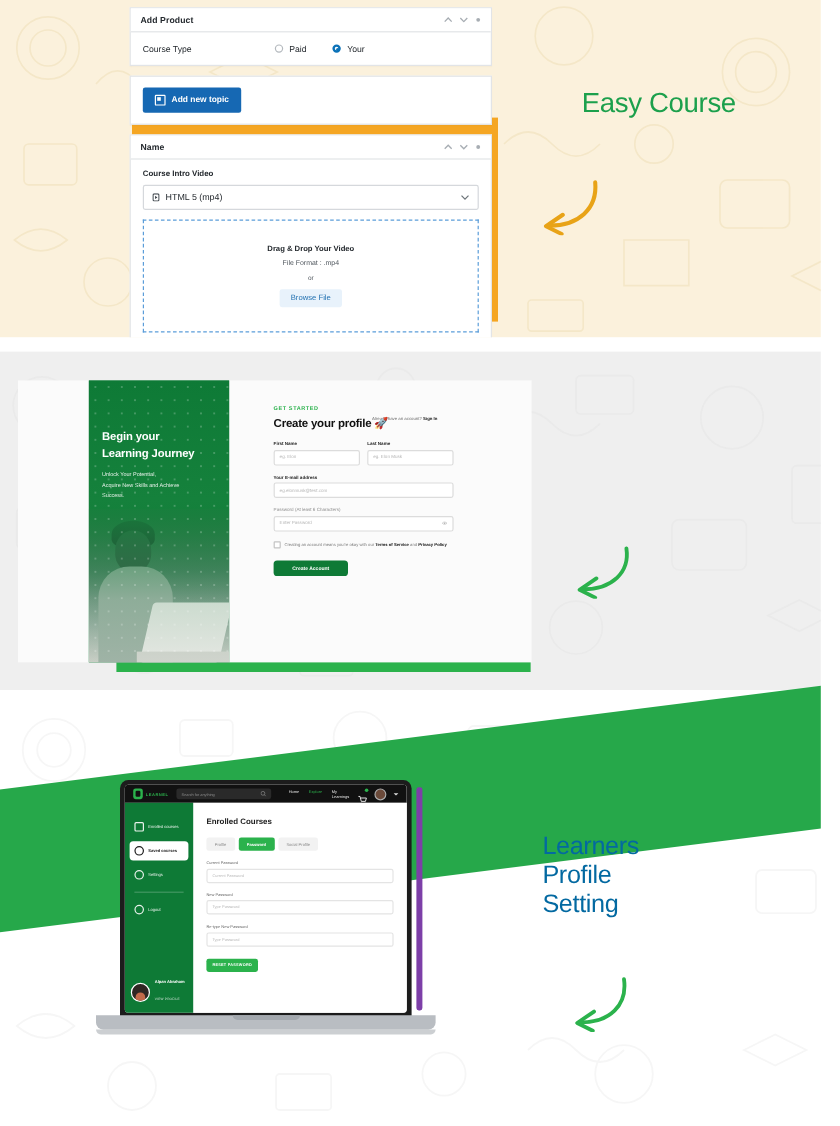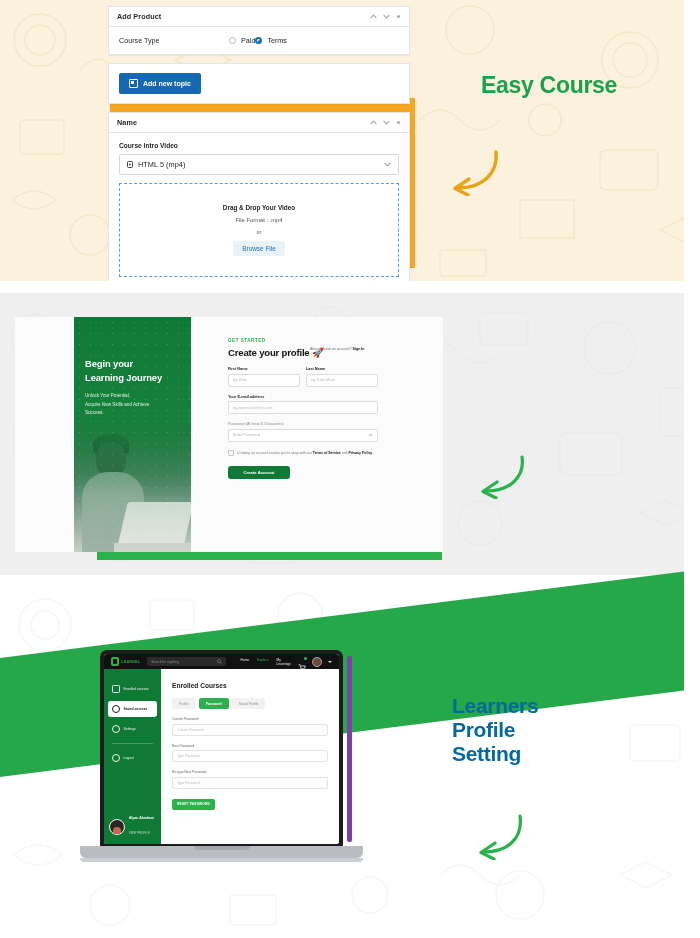--- a/index.html
+++ b/index.html
@@ -22,21 +22,21 @@
   .wp-box{background:#ffffff;border:1px solid #e2e4e7;margin-bottom:8px;box-shadow:0 1px 1px rgba(0,0,0,.04);}
   .wp-head{display:flex;align-items:center;justify-content:space-between;
     padding:5px 8px;border-bottom:1px solid #e2e4e7;background:#fff;}
   .wp-title{font-size:7.2px;font-weight:bold;color:#23282d;letter-spacing:.1px;}
   .wp-ctrls{display:flex;align-items:center;gap:6px;color:#9aa2a9;}
   .wp-ctrls svg{display:block;}
   .wp-body{padding:9px 10px;}
 
   .row-course-type{display:flex;align-items:center;}
   .ct-label{font-size:7.2px;color:#23282d;width:110px;}
-  .radio-wrap{display:flex;align-items:center;gap:5px;}
+  .radio-wrap{display:flex;align-items:center;gap:5px;margin-right:22px;}
   .radio{width:7px;height:7px;border-radius:50%;border:1px solid #b4b9be;background:#fff;box-sizing:border-box;}
   .radio.on{border:2px solid #0b72b8;background:#fff;position:relative;}
   .radio.on::after{content:"";position:absolute;left:1px;top:1px;width:3px;height:3px;border-radius:50%;background:#0b72b8;}
   .radio-label{font-size:7.2px;color:#23282d;}
 
   .btn-blue{display:inline-flex;align-items:center;gap:5px;background:#1668b3;color:#fff;
     font-size:7px;font-weight:bold;padding:6px 10px;border-radius:2px;}
   .btn-blue .sq{width:7px;height:7px;border:1.2px solid #fff;border-radius:1px;position:relative;}
   .btn-blue .sq::after{content:"";position:absolute;left:1.3px;top:1.3px;width:2.4px;height:2.4px;background:#fff;}
 
@@ -45,21 +45,21 @@
     background:#fff;padding:5px 7px;border-radius:2px;}
   .select .lft{display:flex;align-items:center;gap:5px;font-size:7.4px;color:#23282d;}
   .dropzone{margin-top:8px;border:1px dashed #5b9dd9;background:#fff;height:92px;
     display:flex;flex-direction:column;align-items:center;justify-content:center;gap:6px;}
   .dz-t1{font-size:6.4px;font-weight:bold;color:#23282d;}
   .dz-t2{font-size:5.8px;color:#50575e;}
   .dz-or{font-size:5.4px;color:#50575e;}
   .dz-btn{font-size:6.4px;color:#2271b1;background:#e8f2fb;padding:4px 9px;border-radius:2px;}
 
   
-  .head-txt{position:absolute;font-weight:bold;letter-spacing:-.3px;line-height:1.14;}
+  .head-txt{position:absolute;font-weight:normal;letter-spacing:-.3px;line-height:1.14;}
   .h1{left:418px;top:72px;width:262px;color:#1CA04C;font-size:23px;text-align:center;}
   .h3{left:452px;top:694px;width:236px;color:#0369a1;font-size:21px;}
 
   .arrow{position:absolute;}
 
   
   .panel2{position:absolute;left:0;top:293px;width:700px;height:282px;background:#EFEFEF;overflow:hidden;}
   .p2-accent-h{position:absolute;left:97px;top:548px;width:345px;height:12px;background:#2BB24C;}
   .p2-accent-v{position:absolute;left:430px;top:516px;width:12px;height:44px;background:#2BB24C;}
   .p2-card{position:absolute;left:15px;top:317px;width:428px;height:235px;background:#fbfbfb;}
@@ -207,21 +207,21 @@
         </div>
         <div class="wp-body">
           <div class="row-course-type">
             <div class="ct-label">Course Type</div>
             <label class="radio-wrap">
               <span class="radio"></span>
               <span class="radio-label">Paid</span>
             </label>
             <label class="radio-wrap">
               <span class="radio on"></span>
-              <span class="radio-label">Terms</span>
+              <span class="radio-label">Your</span>
             </label>
           </div>
         </div>
       </div>
 
       <div class="wp-box">
         <div class="wp-body">
           <div class="btn-blue">
             <span class="sq"></span>
             <span>Add new topic</span>

